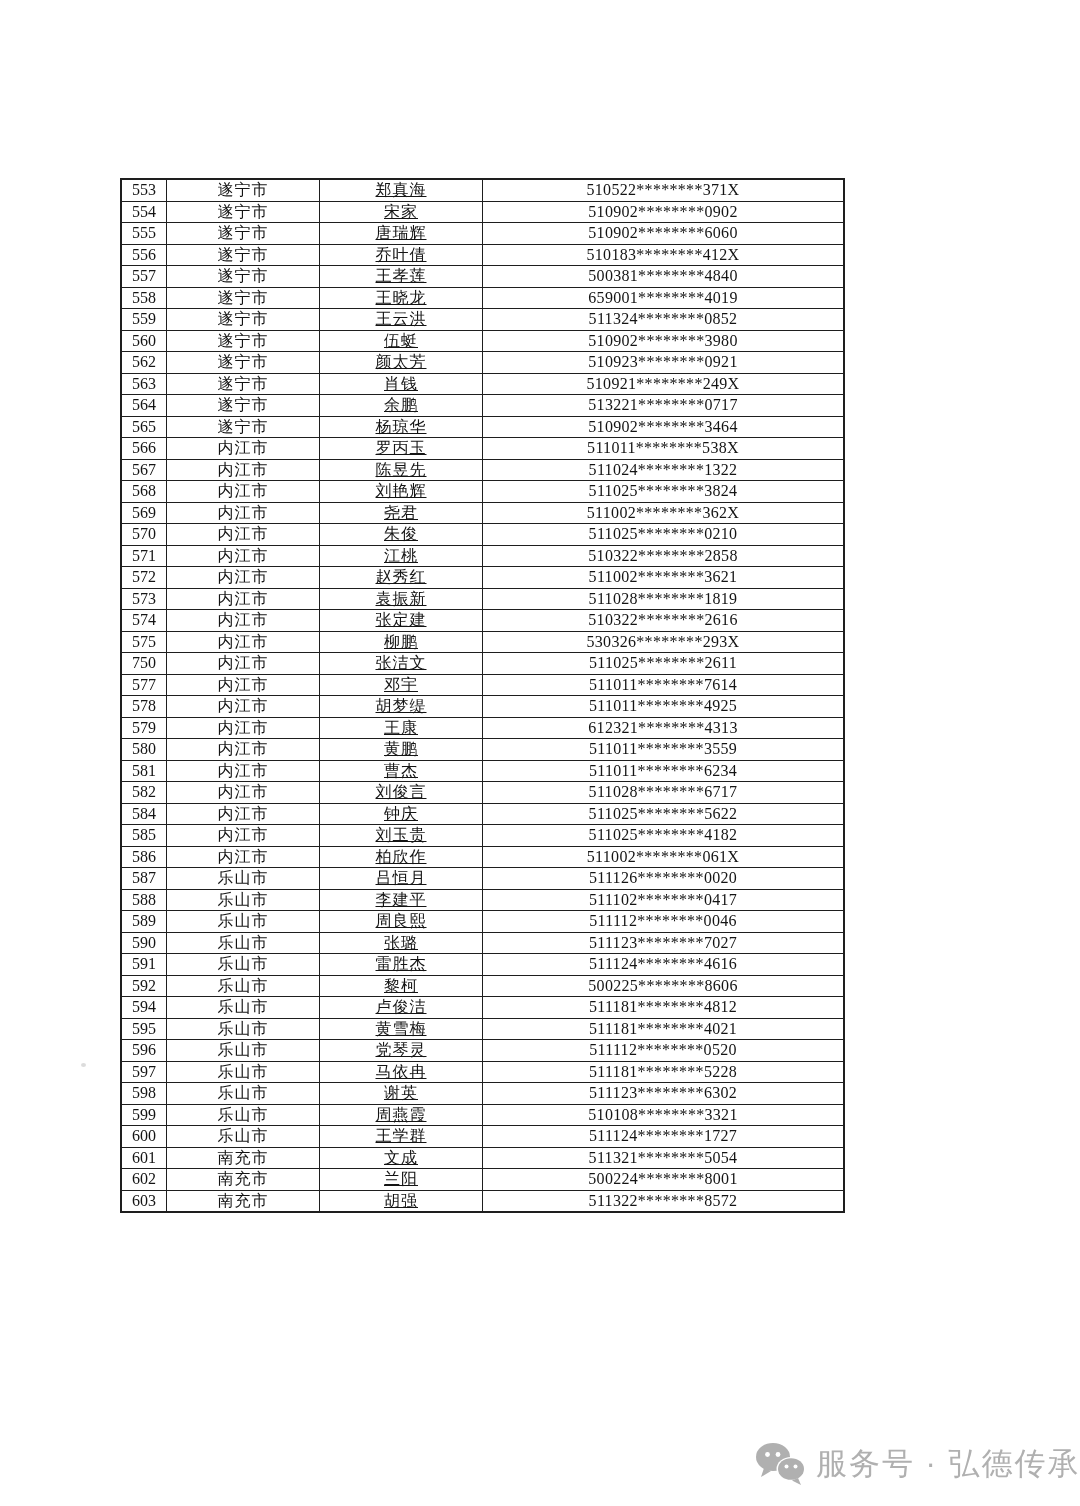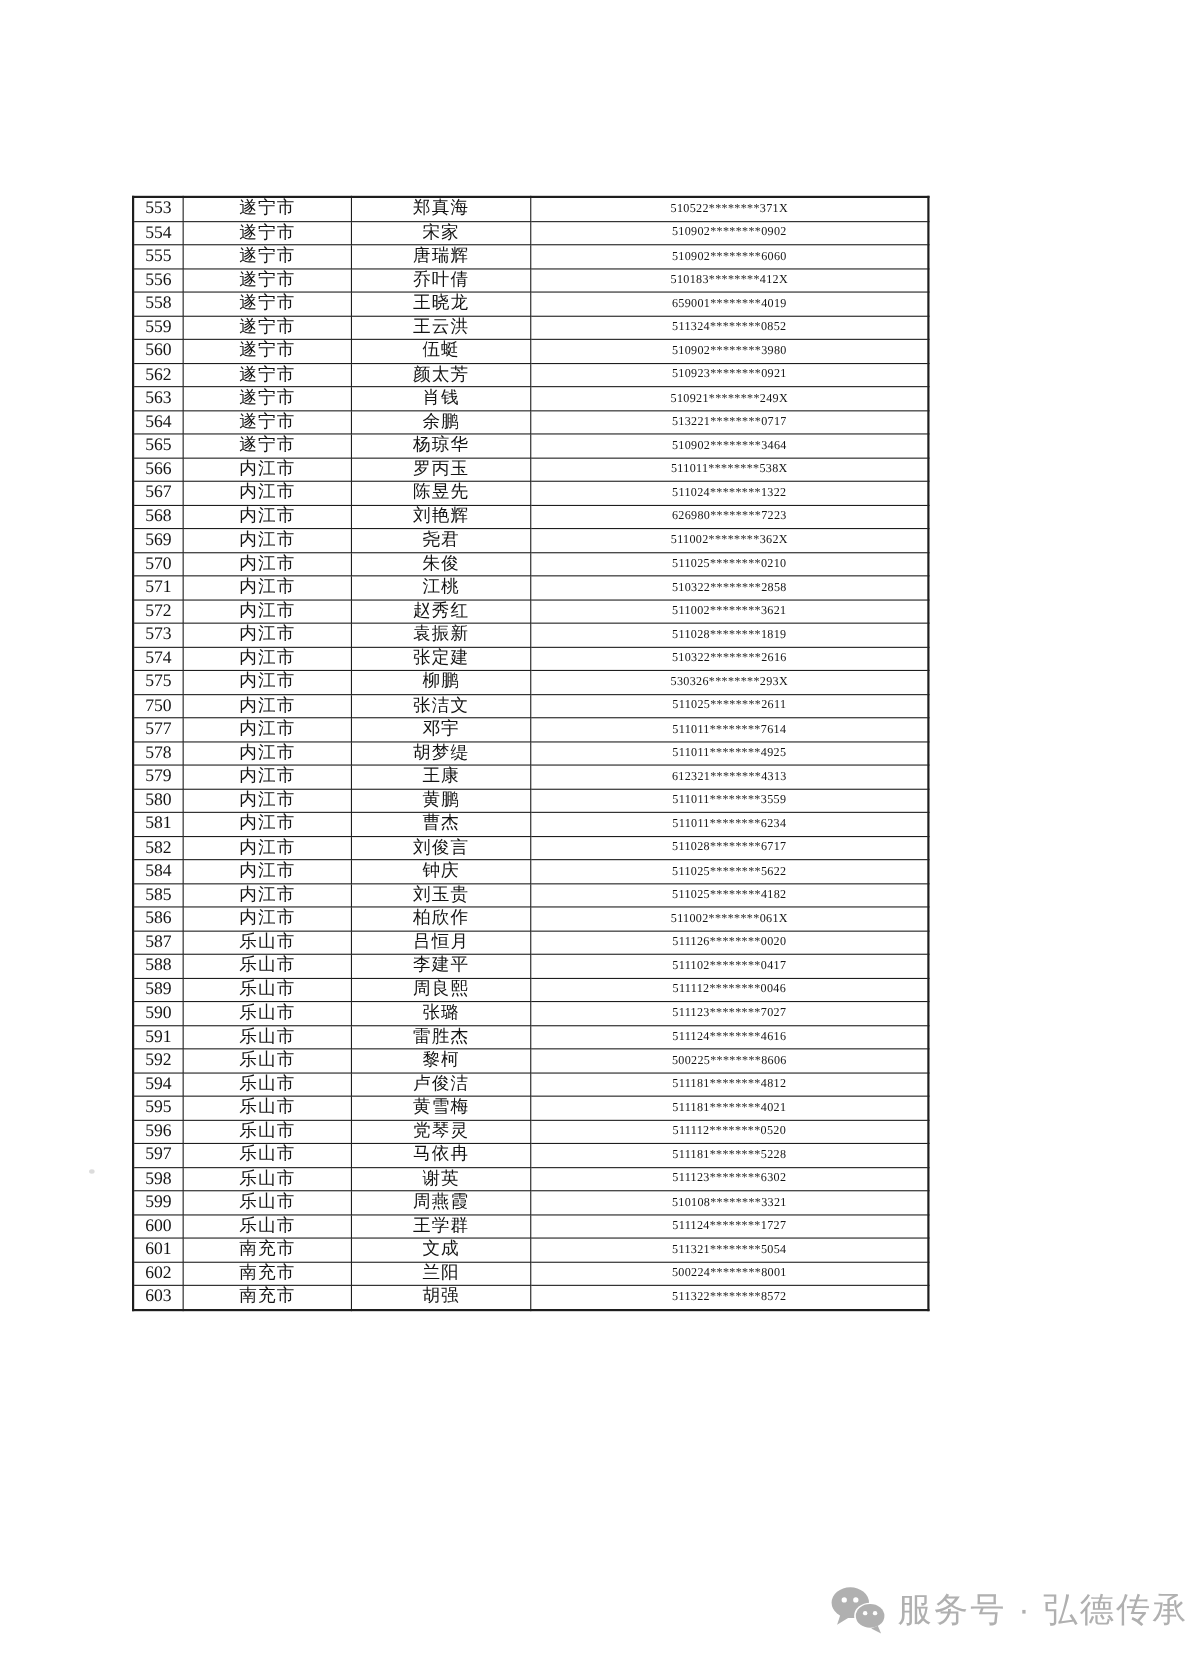--- a/index.html
+++ b/index.html
@@ -28,22 +28,22 @@
     text-align: center;
     vertical-align: middle;
     font-size: 16px;
     line-height: 1;
     color: #141414;
     white-space: nowrap;
     overflow: hidden;
   }
   table.roster td.c-no   { width: 44px; margin-left: 44px; }
   table.roster td.c-city { width: 152px; letter-spacing: 1px; }
-  table.roster td.c-name { width: 162px; letter-spacing: 1px; }
-  table.roster td.c-id   { width: 360px; font-size: 11px; letter-spacing: 0.3px; }
+  table.roster td.c-name { width: 162px; letter-spacing: 1px; text-decoration: underline; }
+  table.roster td.c-id   { width: 360px; font-size: 16px; letter-spacing: 0.3px; }
   .speck {
     position: absolute; left: 81px; top: 1063px;
     width: 5px; height: 4px;
     background: #dcdcdc; border-radius: 50%;
   }
   .footer-watermark {
     position: absolute;
     left: 755px; top: 1440px;
     height: 48px;
     display: flex; align-items: center;
@@ -83,20 +83,26 @@
           <td class="c-name">唐瑞辉</td>
           <td class="c-id">510902********6060</td>
         </tr>
         <tr>
           <td class="c-no">556</td>
           <td class="c-city">遂宁市</td>
           <td class="c-name">乔叶倩</td>
           <td class="c-id">510183********412X</td>
         </tr>
         <tr>
+          <td class="c-no">557</td>
+          <td class="c-city">遂宁市</td>
+          <td class="c-name">王孝莲</td>
+          <td class="c-id">500381********4840</td>
+        </tr>
+        <tr>
           <td class="c-no">558</td>
           <td class="c-city">遂宁市</td>
           <td class="c-name">王晓龙</td>
           <td class="c-id">659001********4019</td>
         </tr>
         <tr>
           <td class="c-no">559</td>
           <td class="c-city">遂宁市</td>
           <td class="c-name">王云洪</td>
           <td class="c-id">511324********0852</td>
@@ -140,21 +146,21 @@
         <tr>
           <td class="c-no">567</td>
           <td class="c-city">内江市</td>
           <td class="c-name">陈昱先</td>
           <td class="c-id">511024********1322</td>
         </tr>
         <tr>
           <td class="c-no">568</td>
           <td class="c-city">内江市</td>
           <td class="c-name">刘艳辉</td>
-          <td class="c-id">626980********7223</td>
+          <td class="c-id">511025********3824</td>
         </tr>
         <tr>
           <td class="c-no">569</td>
           <td class="c-city">内江市</td>
           <td class="c-name">尧君</td>
           <td class="c-id">511002********362X</td>
         </tr>
         <tr>
           <td class="c-no">570</td>
           <td class="c-city">内江市</td>

